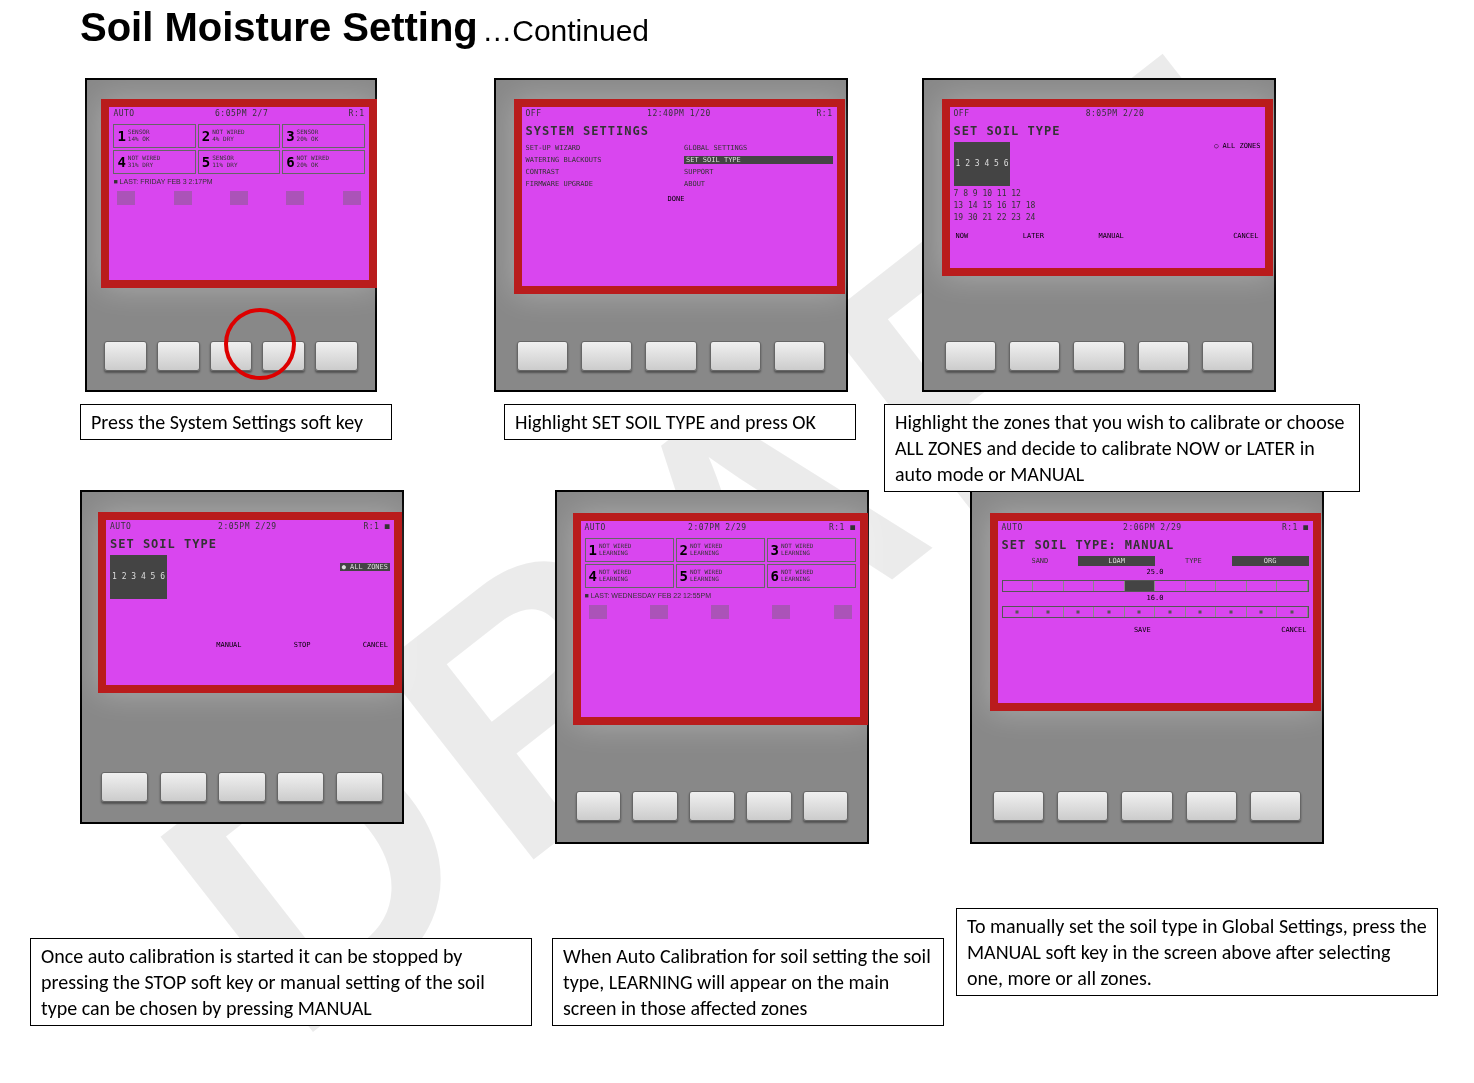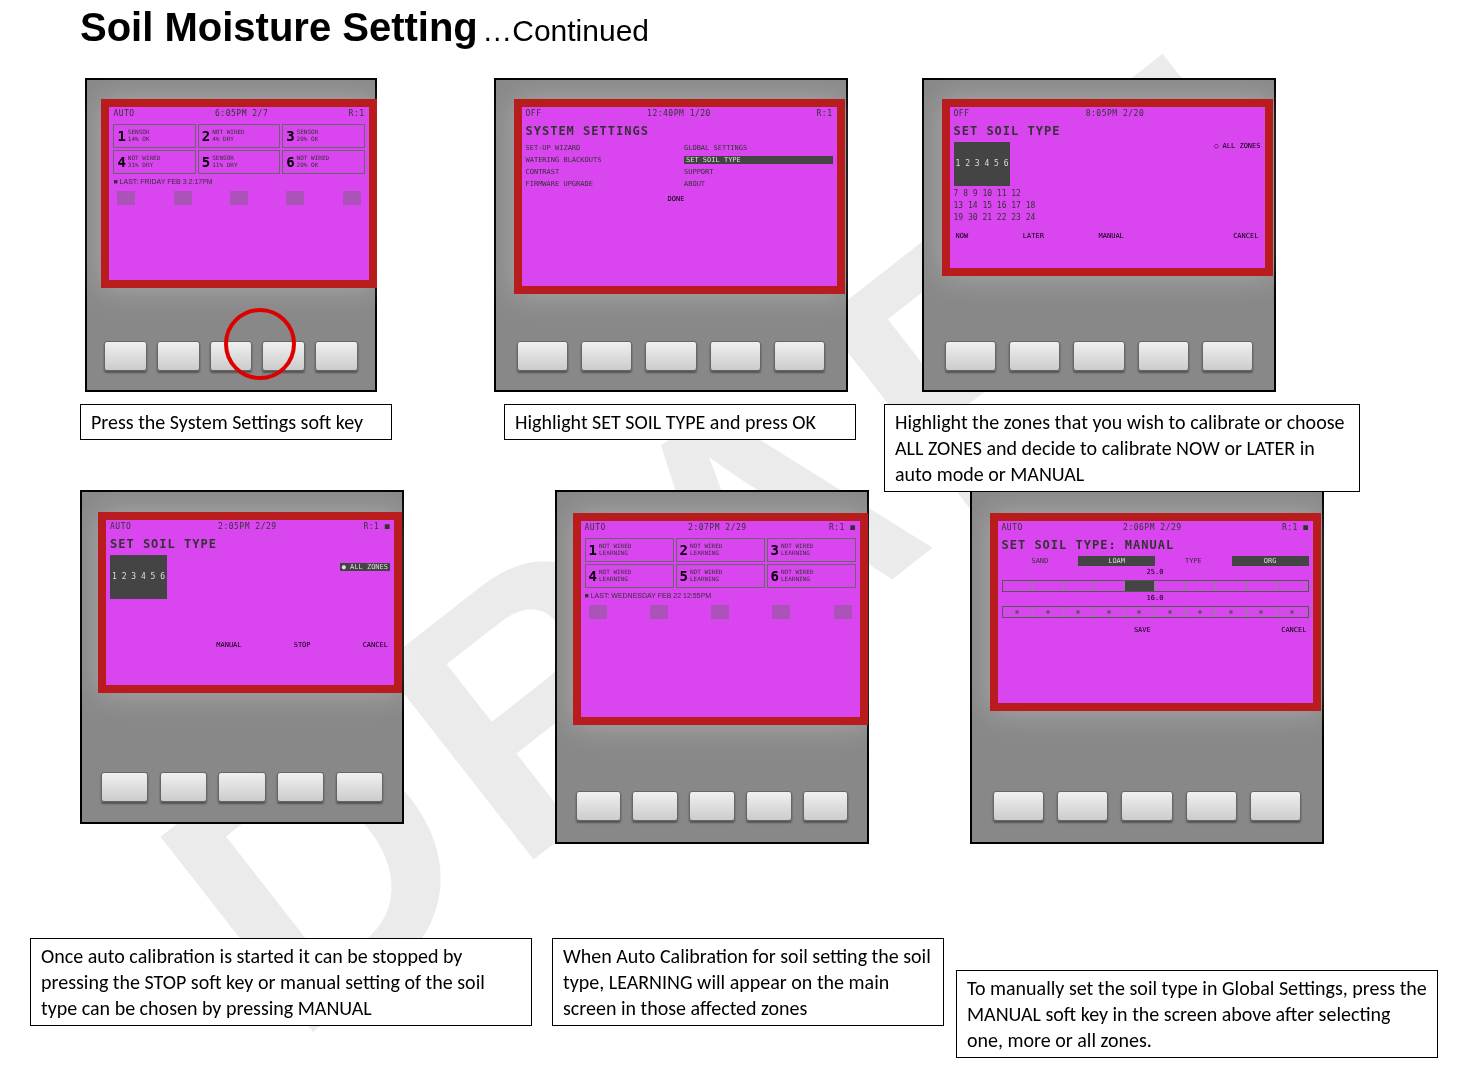--- a/index.html
+++ b/index.html
@@ -278,21 +278,21 @@
   #panel5 .lcd { height: 56%; }
   #panel6 .lcd { height: 52%; }
 
   #circle1 { left: 224px; top: 308px; }
 
   #cap1 { left: 80px;  top: 404px; width: 290px; }
   #cap2 { left: 504px; top: 404px; width: 330px; }
   #cap3 { left: 884px; top: 404px; width: 454px; }
   #cap4 { left: 30px;  top: 938px; width: 480px; }
   #cap5 { left: 552px; top: 938px; width: 370px; }
-  #cap6 { left: 956px; top: 970px; width: 460px; }
+  #cap6 { left: 956px; top: 908px; width: 460px; }
 </style>
 </head>
 <body>
 
 <div class="page">
   <div class="draft-watermark">DRAFT</div>
 
   <div class="title">
     <span class="title-main">Soil Moisture Setting</span>
     <span class="title-sub">…Continued</span>

